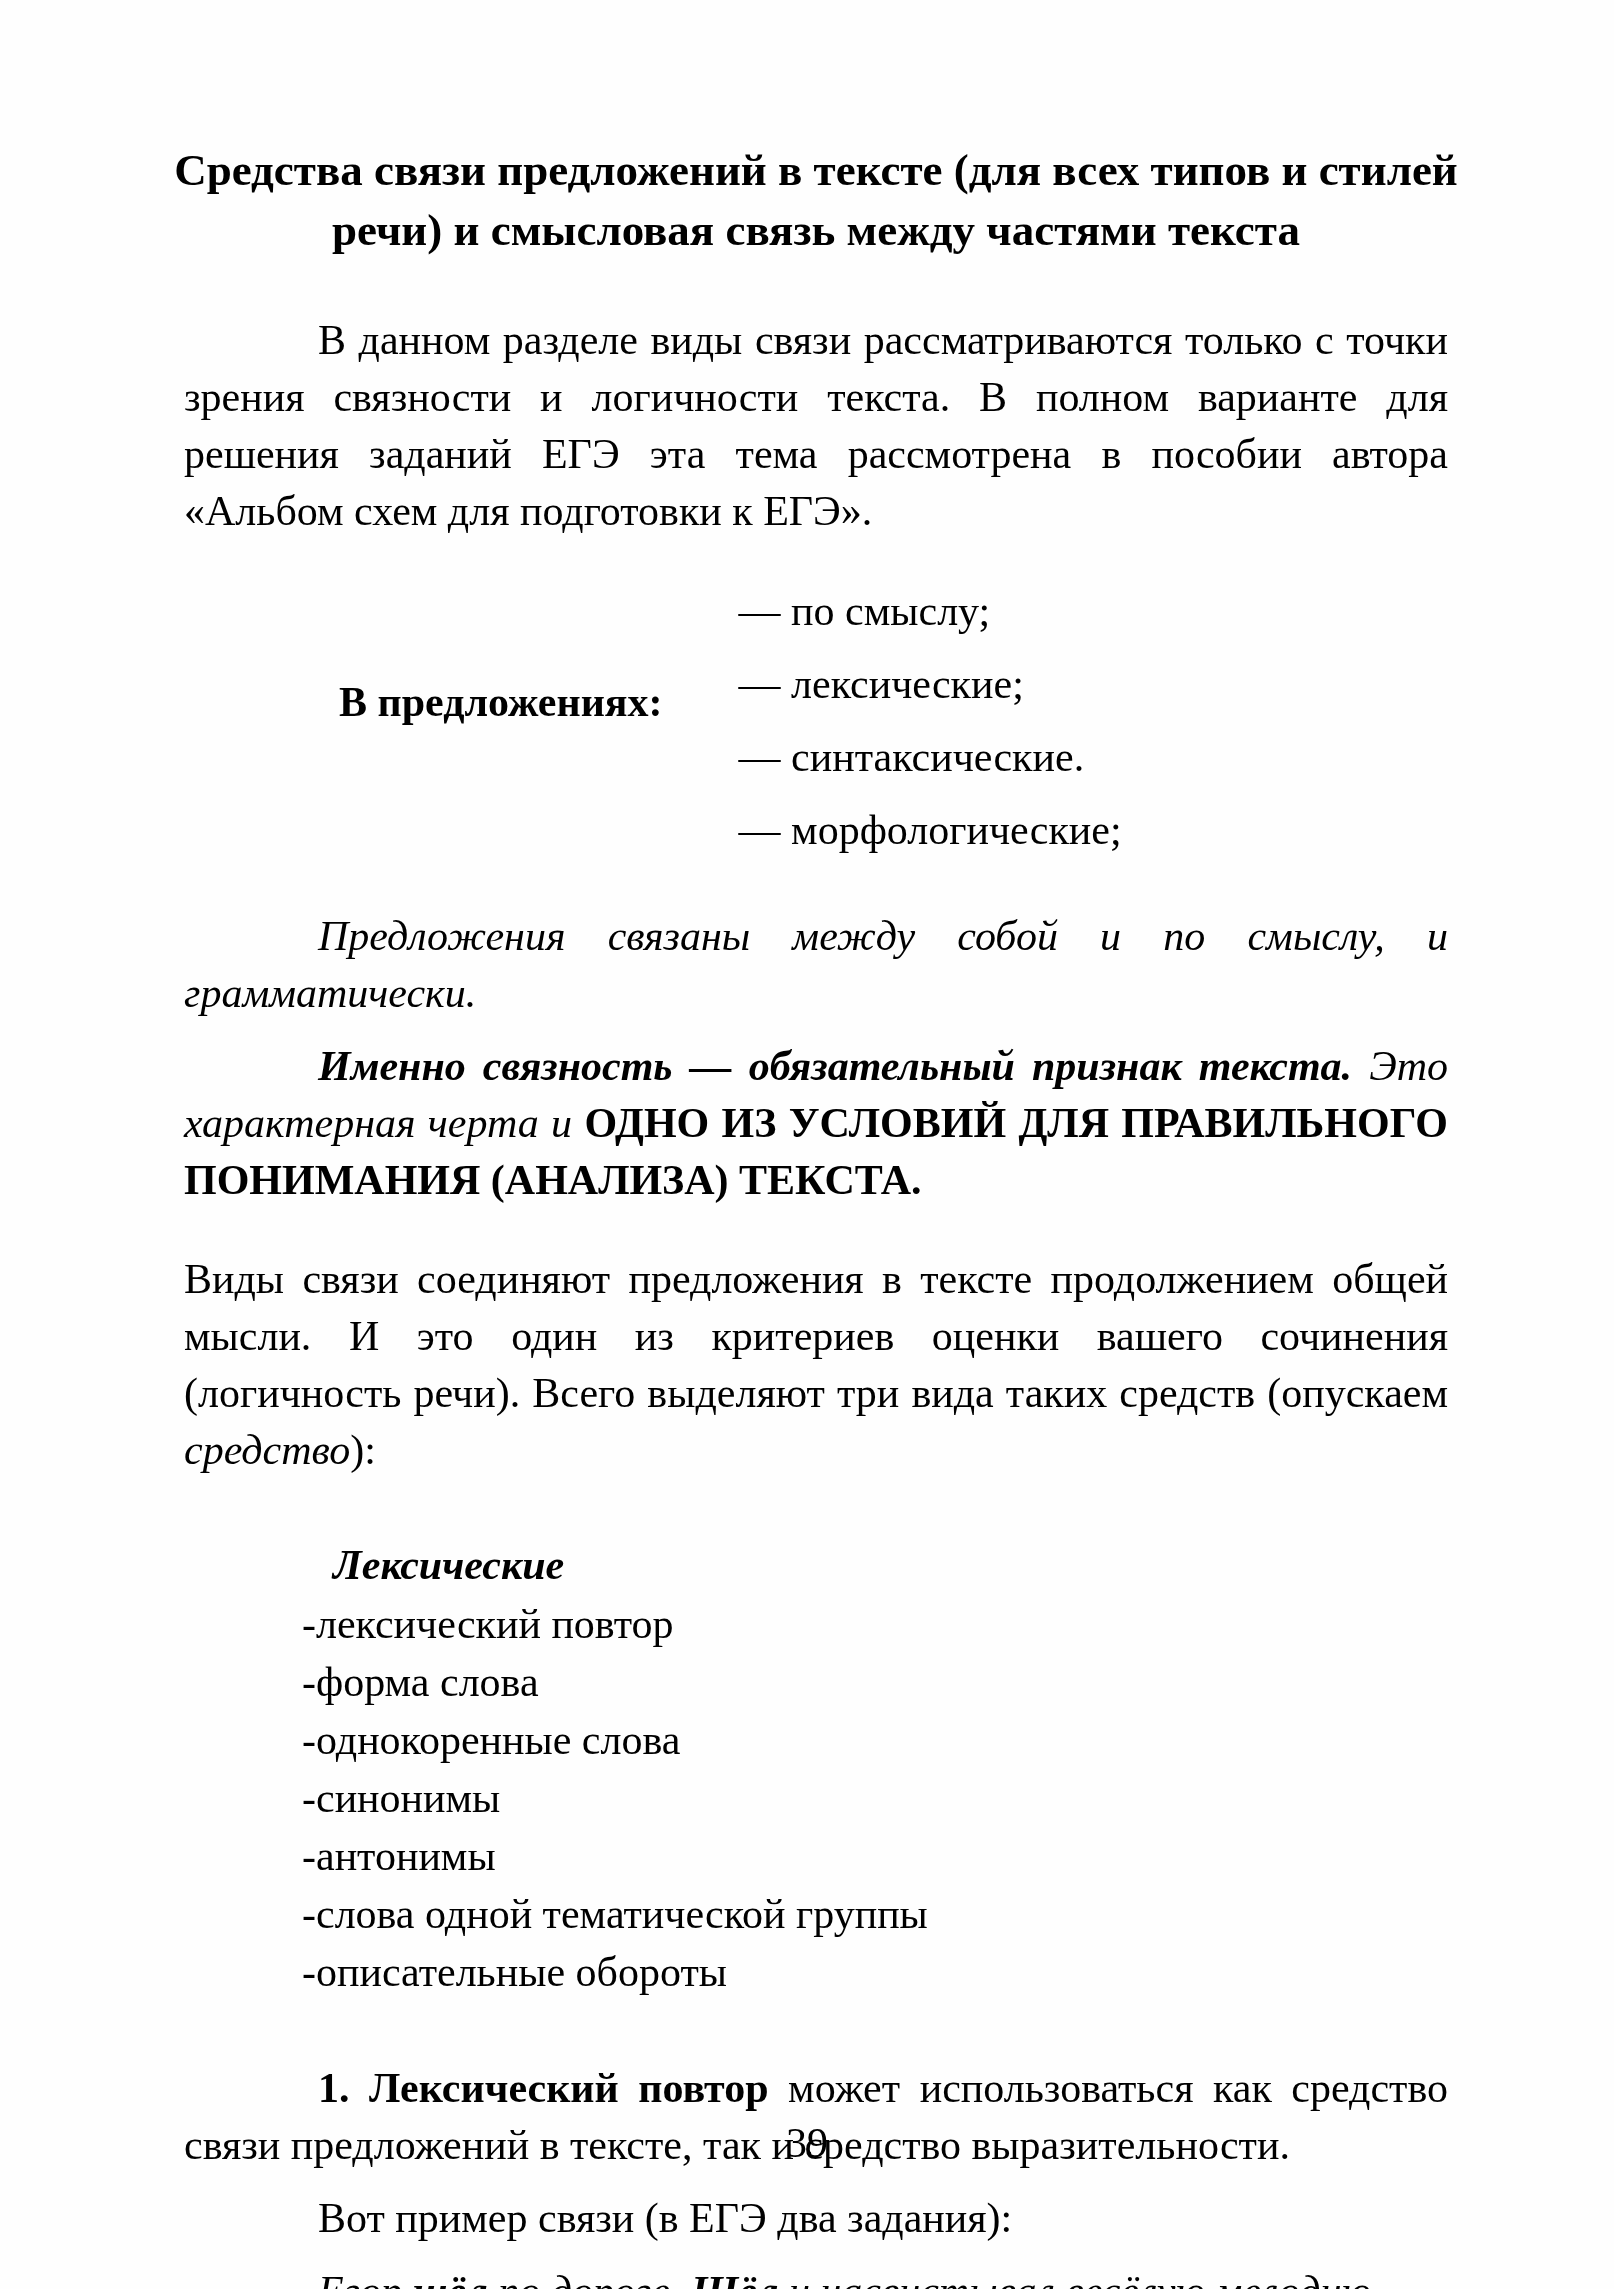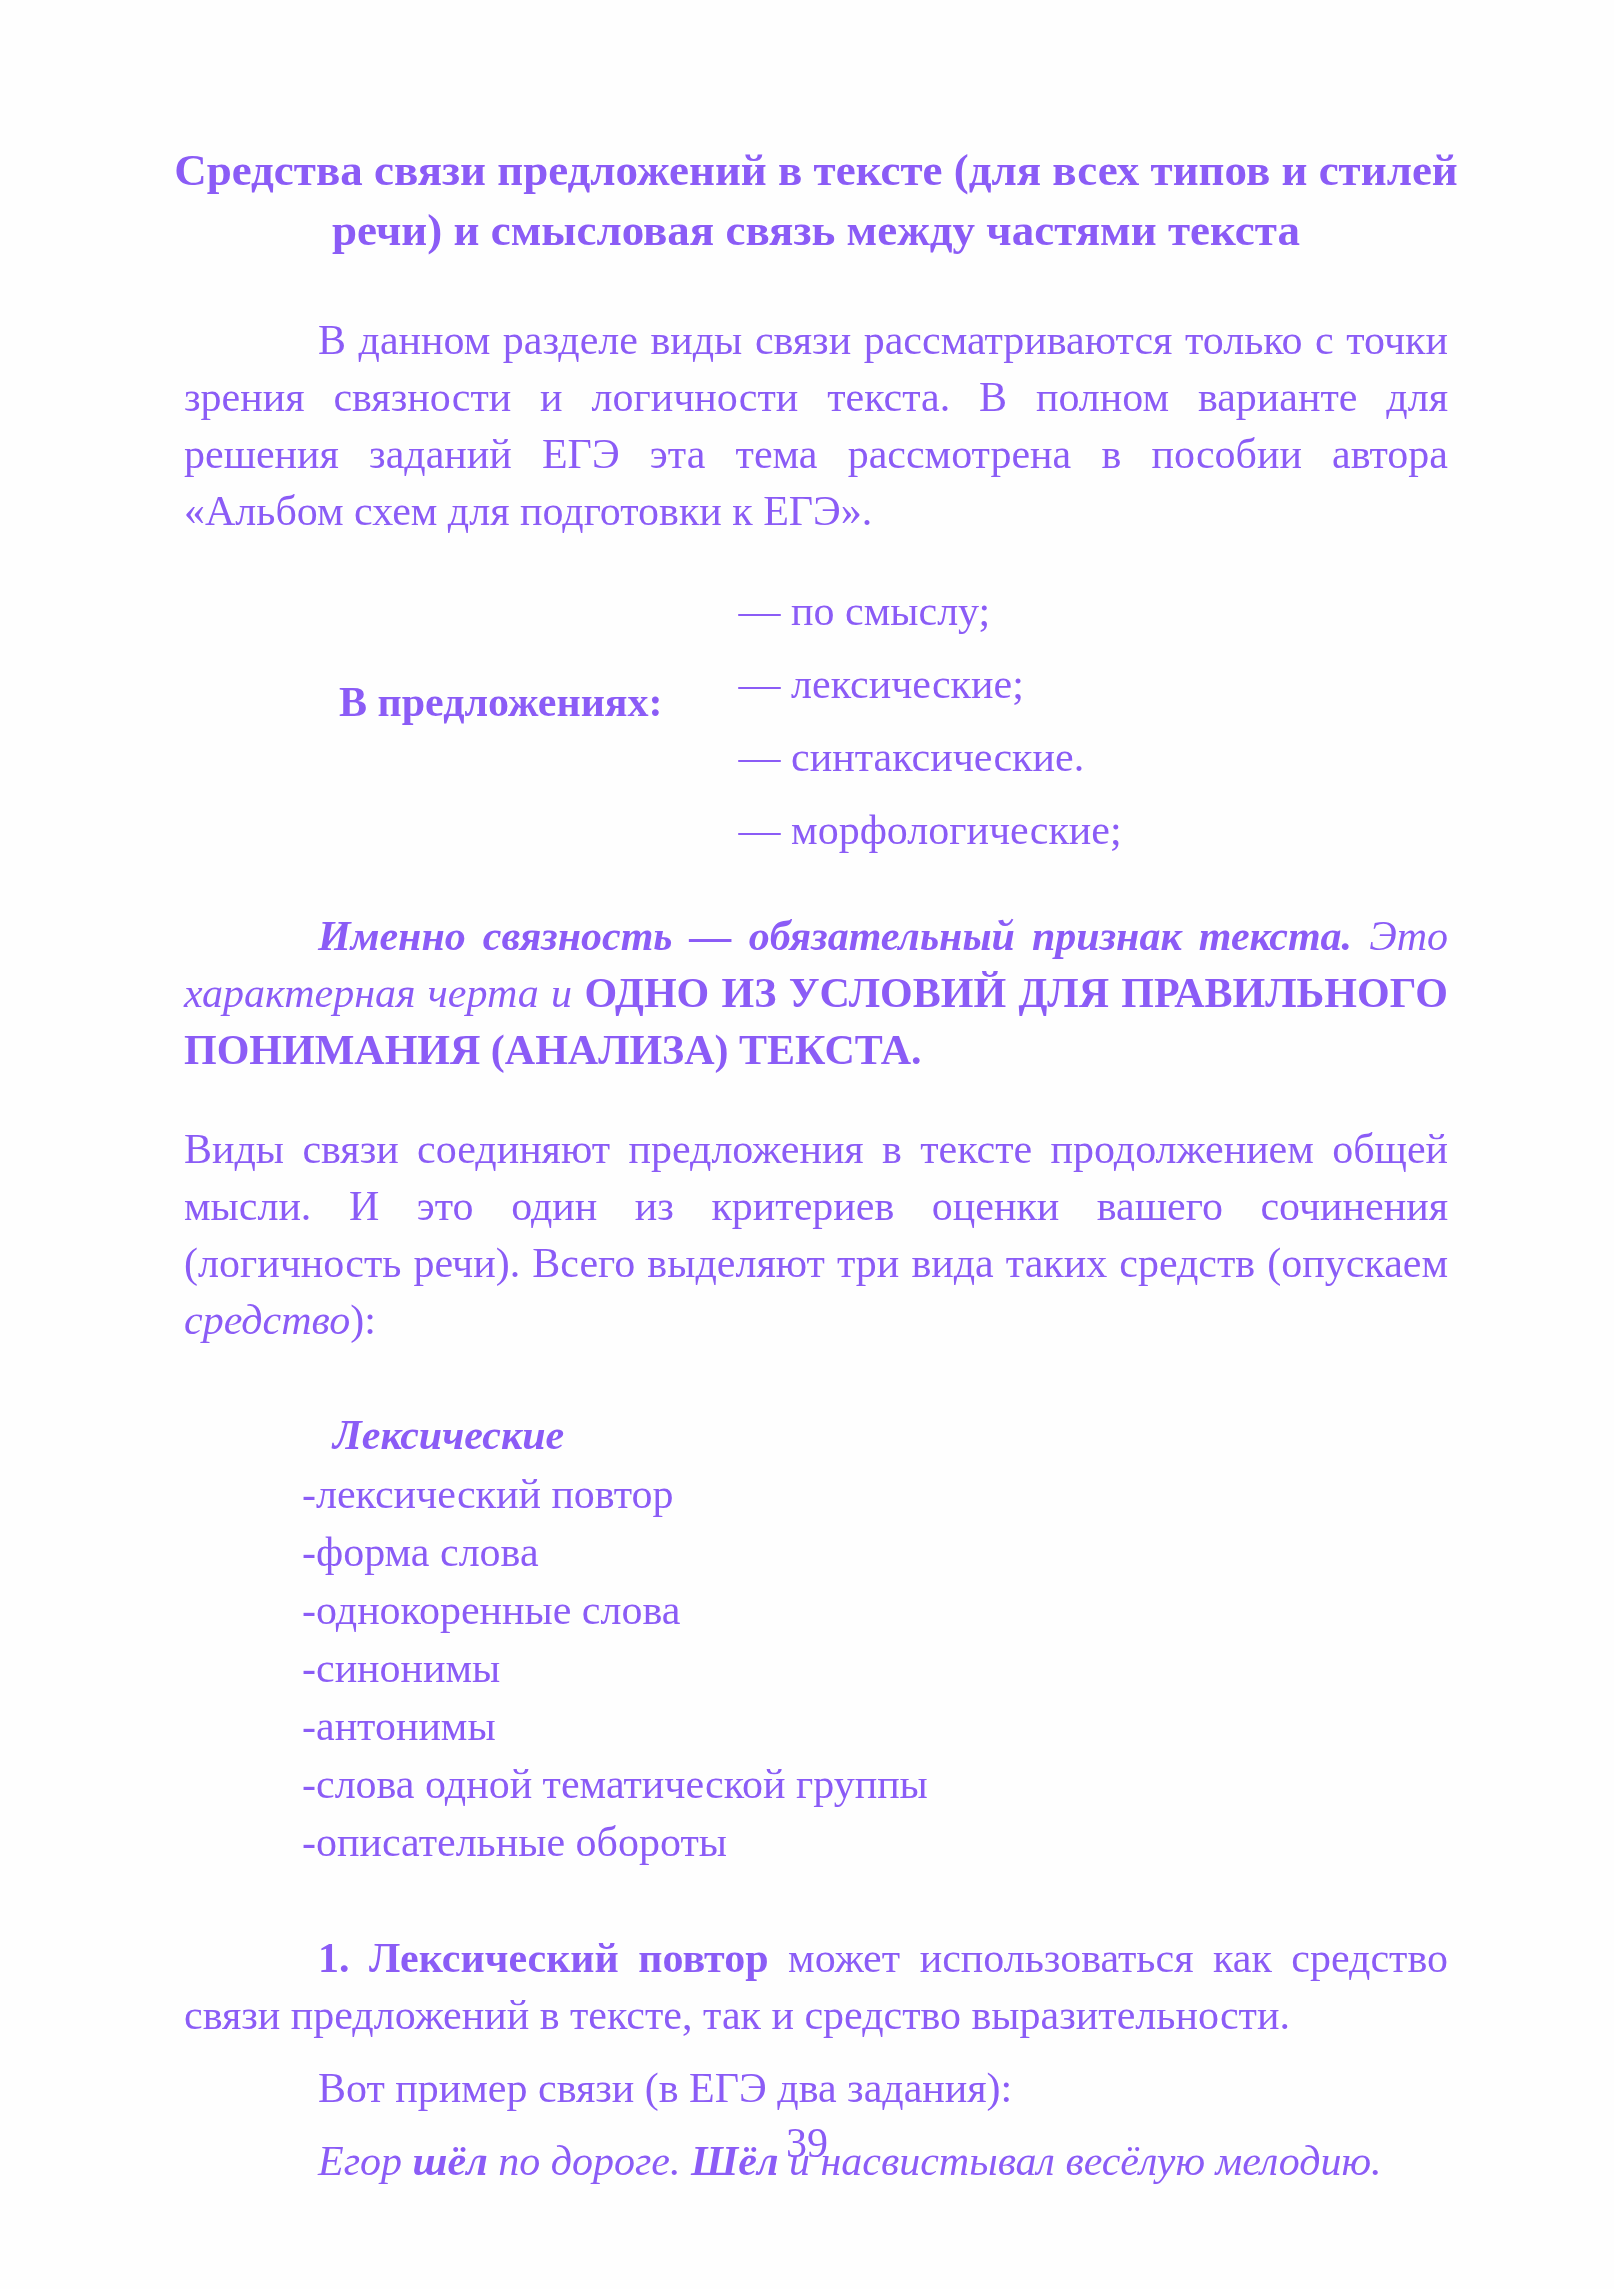--- a/index.html
+++ b/index.html
@@ -5,21 +5,21 @@
   html, body {
     margin: 0;
     padding: 0;
     background: #ffffff;
   }
   .page {
     position: relative;
     width: 1614px;
     height: 2290px;
     background: #fefefe;
-    color: #8b5cf6;
+    color: #000000;
     font-family: "Liberation Serif", "DejaVu Serif", serif;
     font-size: 42px;
     line-height: 57px;
     box-sizing: border-box;
     padding: 140px 150px 0 168px;
     overflow: hidden;
   }
   .title {
     font-weight: bold;
     text-align: center;
@@ -83,20 +83,21 @@
     <div class="vp-label">В предложениях:</div>
     <div class="vp-list">
       <div class="vp-item">— по смыслу;</div>
       <div class="vp-item">— лексические;</div>
       <div class="vp-item">— синтаксические.</div>
       <div class="vp-item">— морфологические;</div>
     </div>
   </div>
 
   <div class="connected-block">
+    <p class="justified indent italic">Предложения связаны между собой и по смыслу, и грамматически.</p>
     <p class="justified indent">
       <span class="bold-italic">Именно связность — обязательный признак текста.</span><span class="italic"> Это характерная черта и </span><span class="bold">ОДНО ИЗ УСЛОВИЙ ДЛЯ ПРАВИЛЬНОГО ПОНИМАНИЯ (АНАЛИЗА) ТЕКСТА.</span>
     </p>
   </div>
 
   <p class="types-para justified">
     <span>Виды связи соединяют предложения в тексте продолжением общей мысли. И это один из критериев оценки вашего сочинения (логичность речи). Всего выделяют три вида таких средств (опускаем </span><span class="italic">средство</span><span>):</span>
   </p>
 
   <div class="lex-block">

